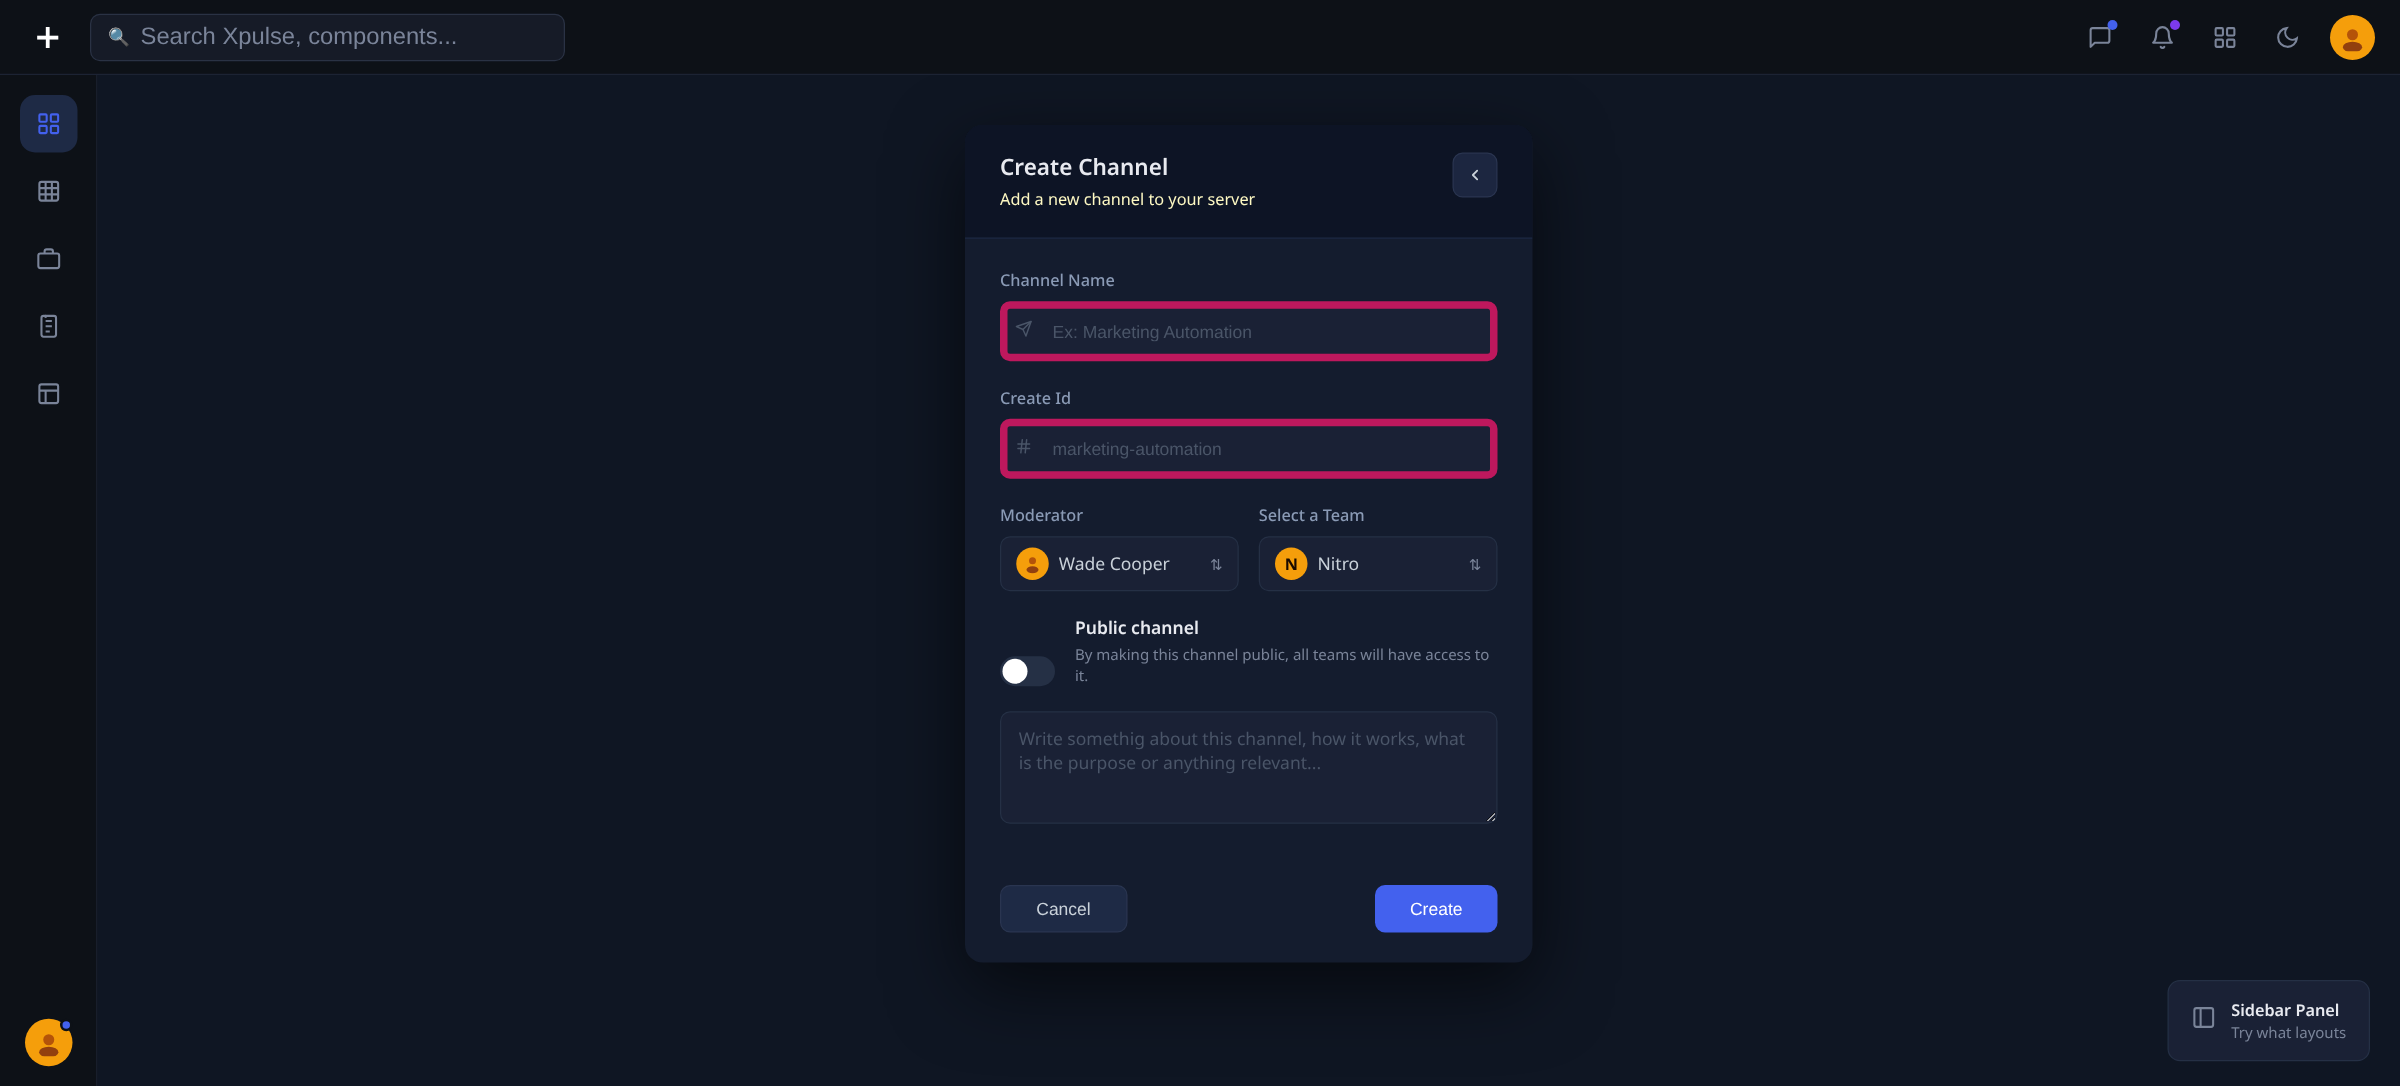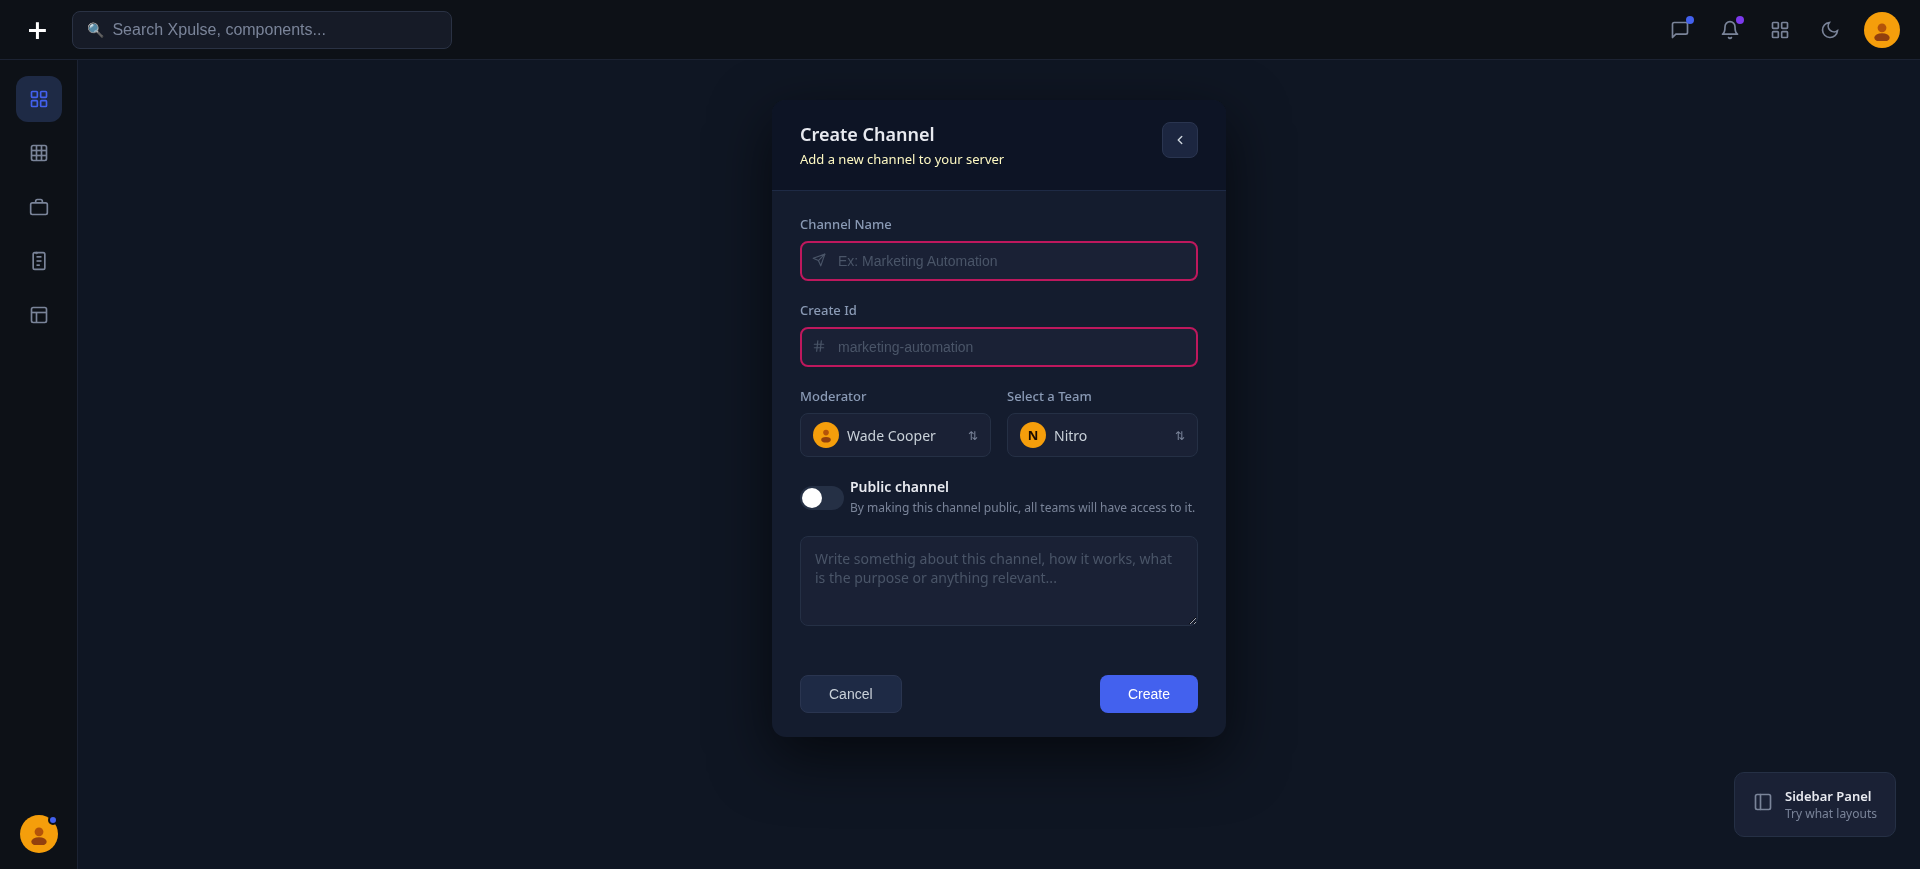--- a/index.html
+++ b/index.html
@@ -54,21 +54,21 @@
     }
     .search-icon-svg {
       color: #7a8499;
       font-size: 14px;
     }
     .search-input {
       background: transparent;
       border: none;
       outline: none;
       color: #c9d1d9;
-      font-size: 16px;
+      font-size: 19px;
       width: 100%;
     }
     .search-input::placeholder { color: #7a8499; }
     .topbar-right {
       margin-left: auto;
       display: flex;
       align-items: center;
       gap: 18px;
     }
     .topbar-icon {
@@ -242,21 +242,21 @@
     }
     .input-icon {
       position: absolute;
       left: 12px;
       color: #4a5568;
       font-size: 14px;
     }
     .form-input {
       width: 100%;
       background: #1a2135;
-      border: 2px solid #be185d;
+      border: 6px solid #be185d;
       border-radius: 8px;
       padding: 10px 14px 10px 36px;
       color: #c9d1d9;
       font-size: 14px;
       outline: none;
     }
     .form-input::placeholder { color: #4a5568; }
 
     .form-row {
       display: flex;
@@ -299,22 +299,22 @@
     }
     .select-chevron {
       color: #7a8499;
       font-size: 12px;
       margin-left: 8px;
     }
 
     
     .toggle-row {
       display: flex;
-      align-items: center;
-      gap: 6px;
+      align-items: flex-end;
+      gap: 16px;
       margin-bottom: 20px;
     }
     .toggle-switch {
       width: 44px;
       height: 24px;
       border-radius: 12px;
       background: #253045;
       position: relative;
       cursor: pointer;
       flex-shrink: 0;
@@ -379,21 +379,21 @@
       border: 1px solid #2a3550;
     }
     .btn-create {
       background: #4361ee;
       color: #ffffff;
     }
 
     
     .sidebar-panel-hint {
       position: fixed;
-      bottom: 32px;
+      bottom: 20px;
       right: 24px;
       background: #1a2135;
       border: 1px solid #253045;
       border-radius: 10px;
       padding: 14px 18px;
       display: flex;
       align-items: center;
       gap: 12px;
       color: #c9d1d9;
     }

